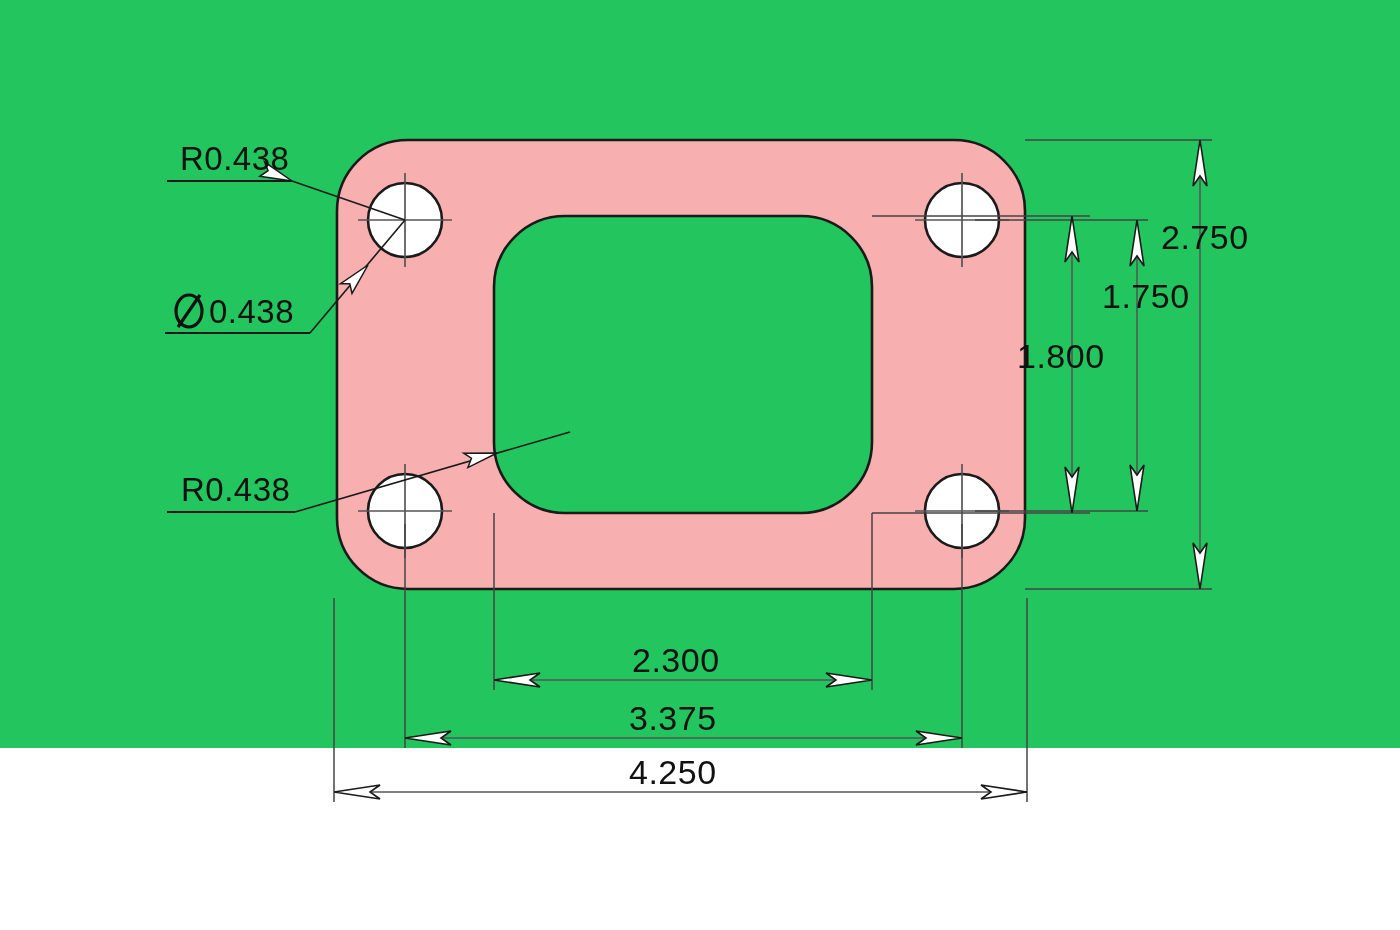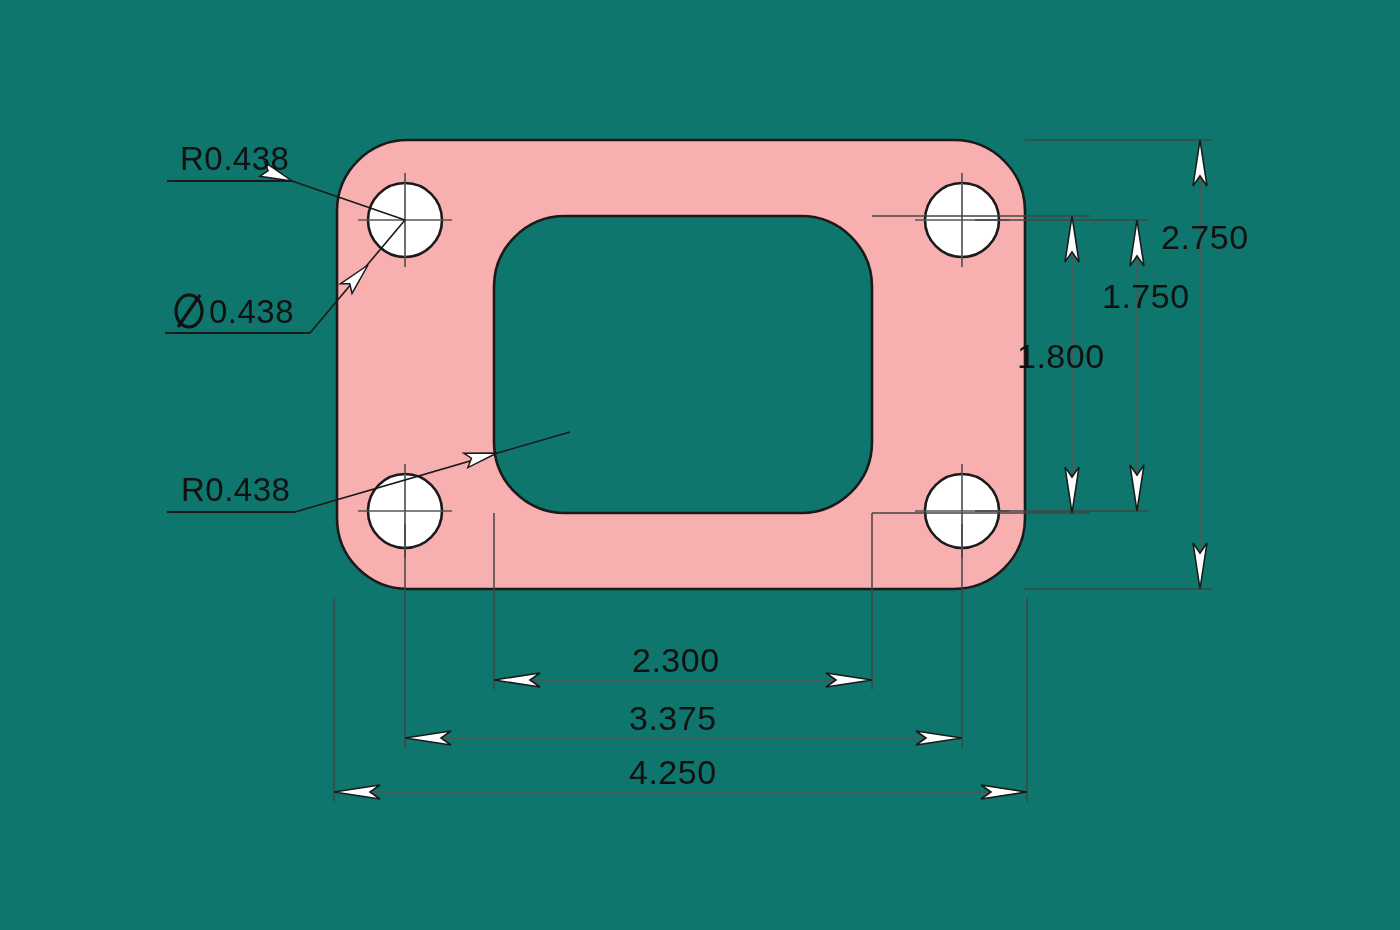--- a/index.html
+++ b/index.html
@@ -10,22 +10,22 @@
   }
   body {
     width: 1400px;
     height: 930px;
     font-family: "Liberation Sans", sans-serif;
     overflow: hidden;
   }
   #drawing-root {
     position: relative;
     width: 1400px;
-    height: 930px;
-    background: #0f766e;
+    height: 748px;
+    background: #22c55e;
     text-decoration: underline;
   }
   svg#cad {
     position: absolute;
     top: 0;
     left: 0;
     width: 1400px;
     height: 930px;
     display: block;
   }

